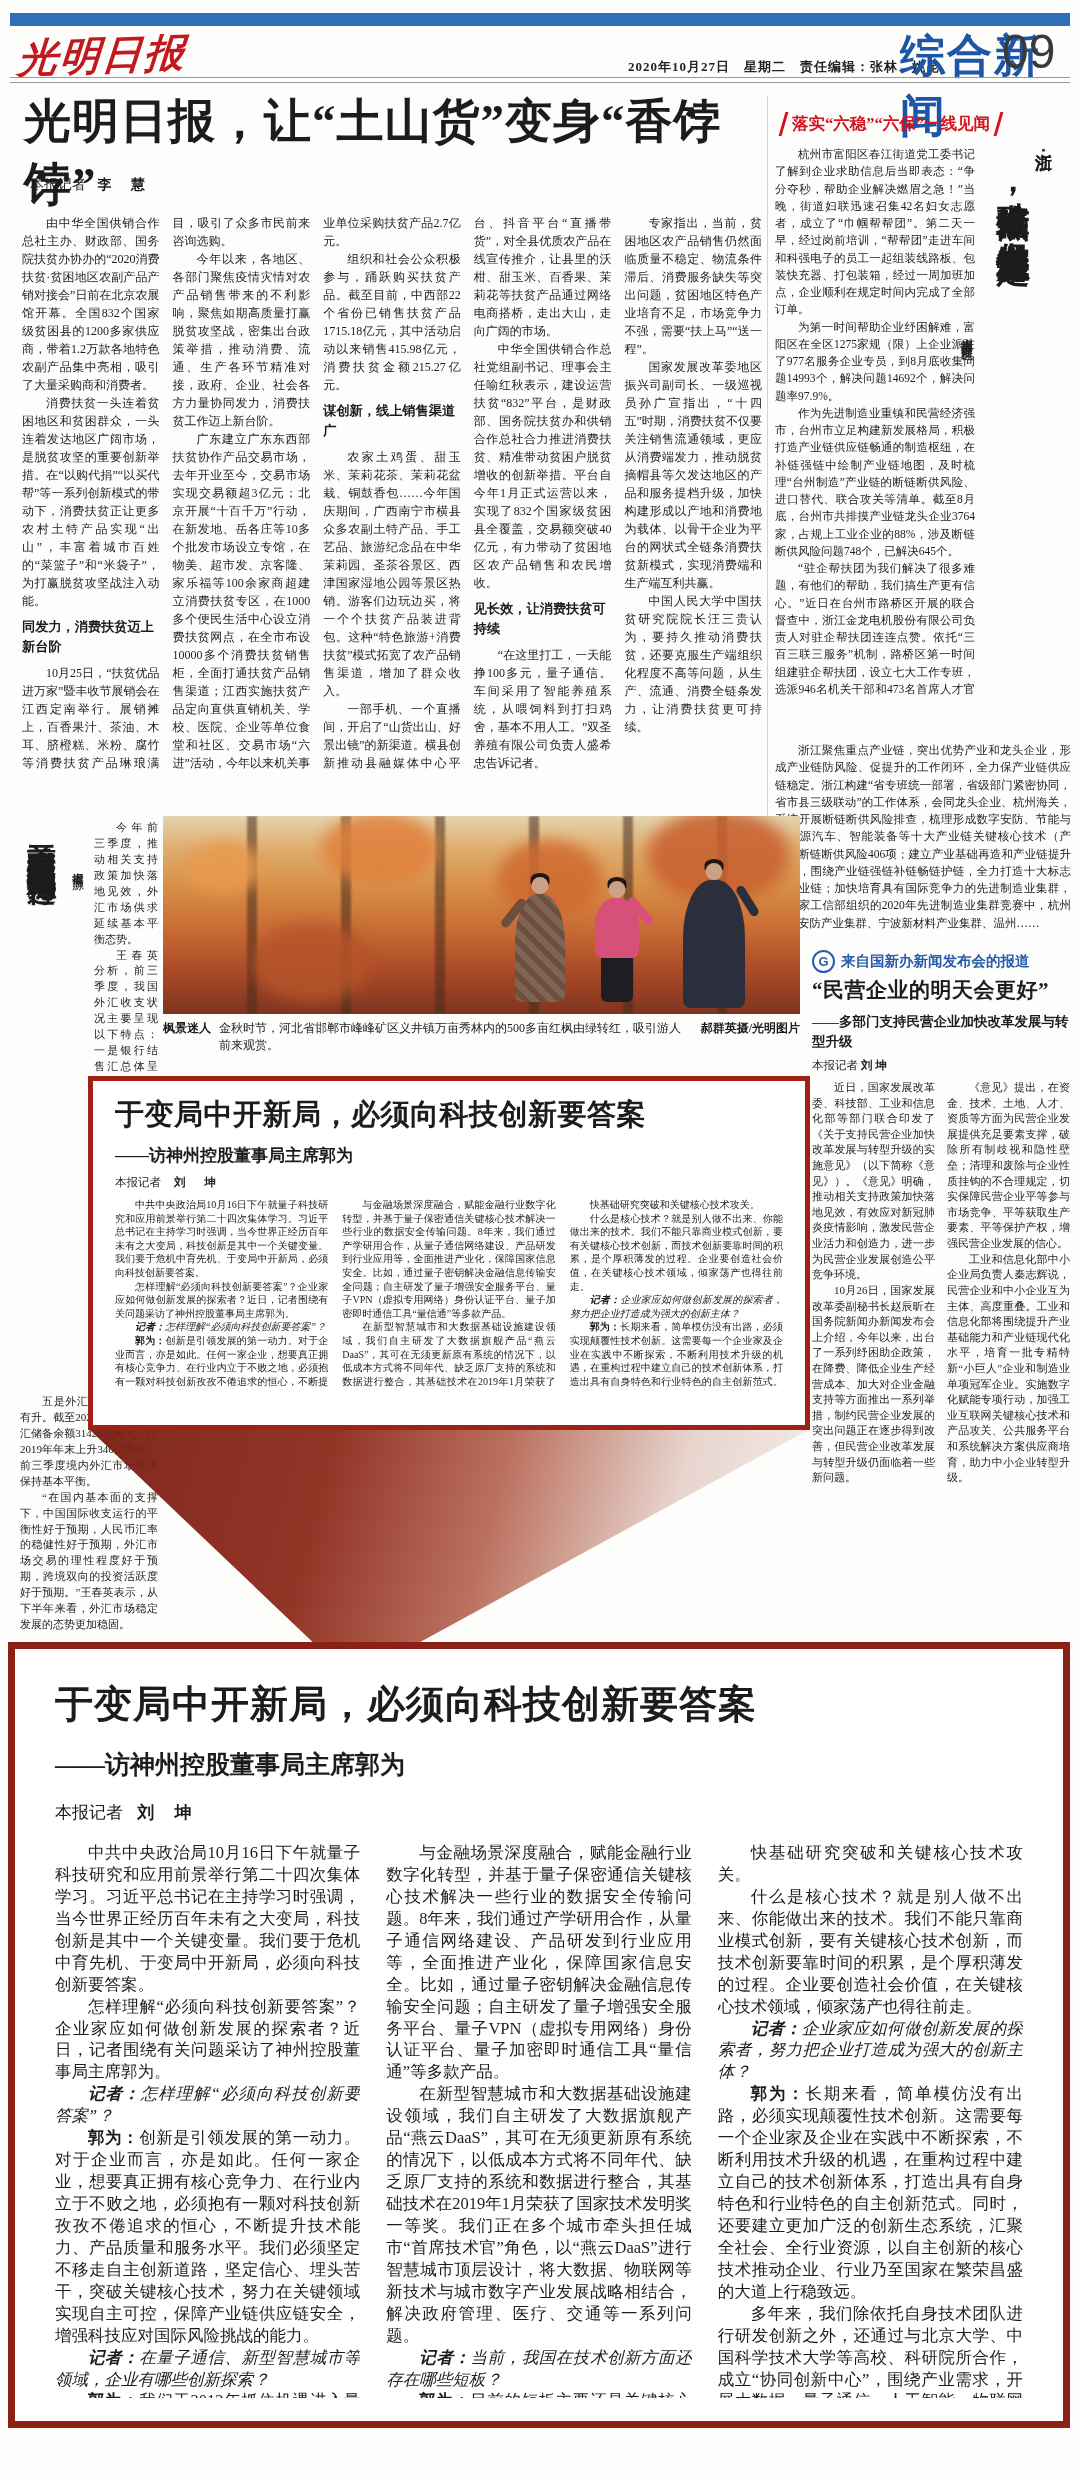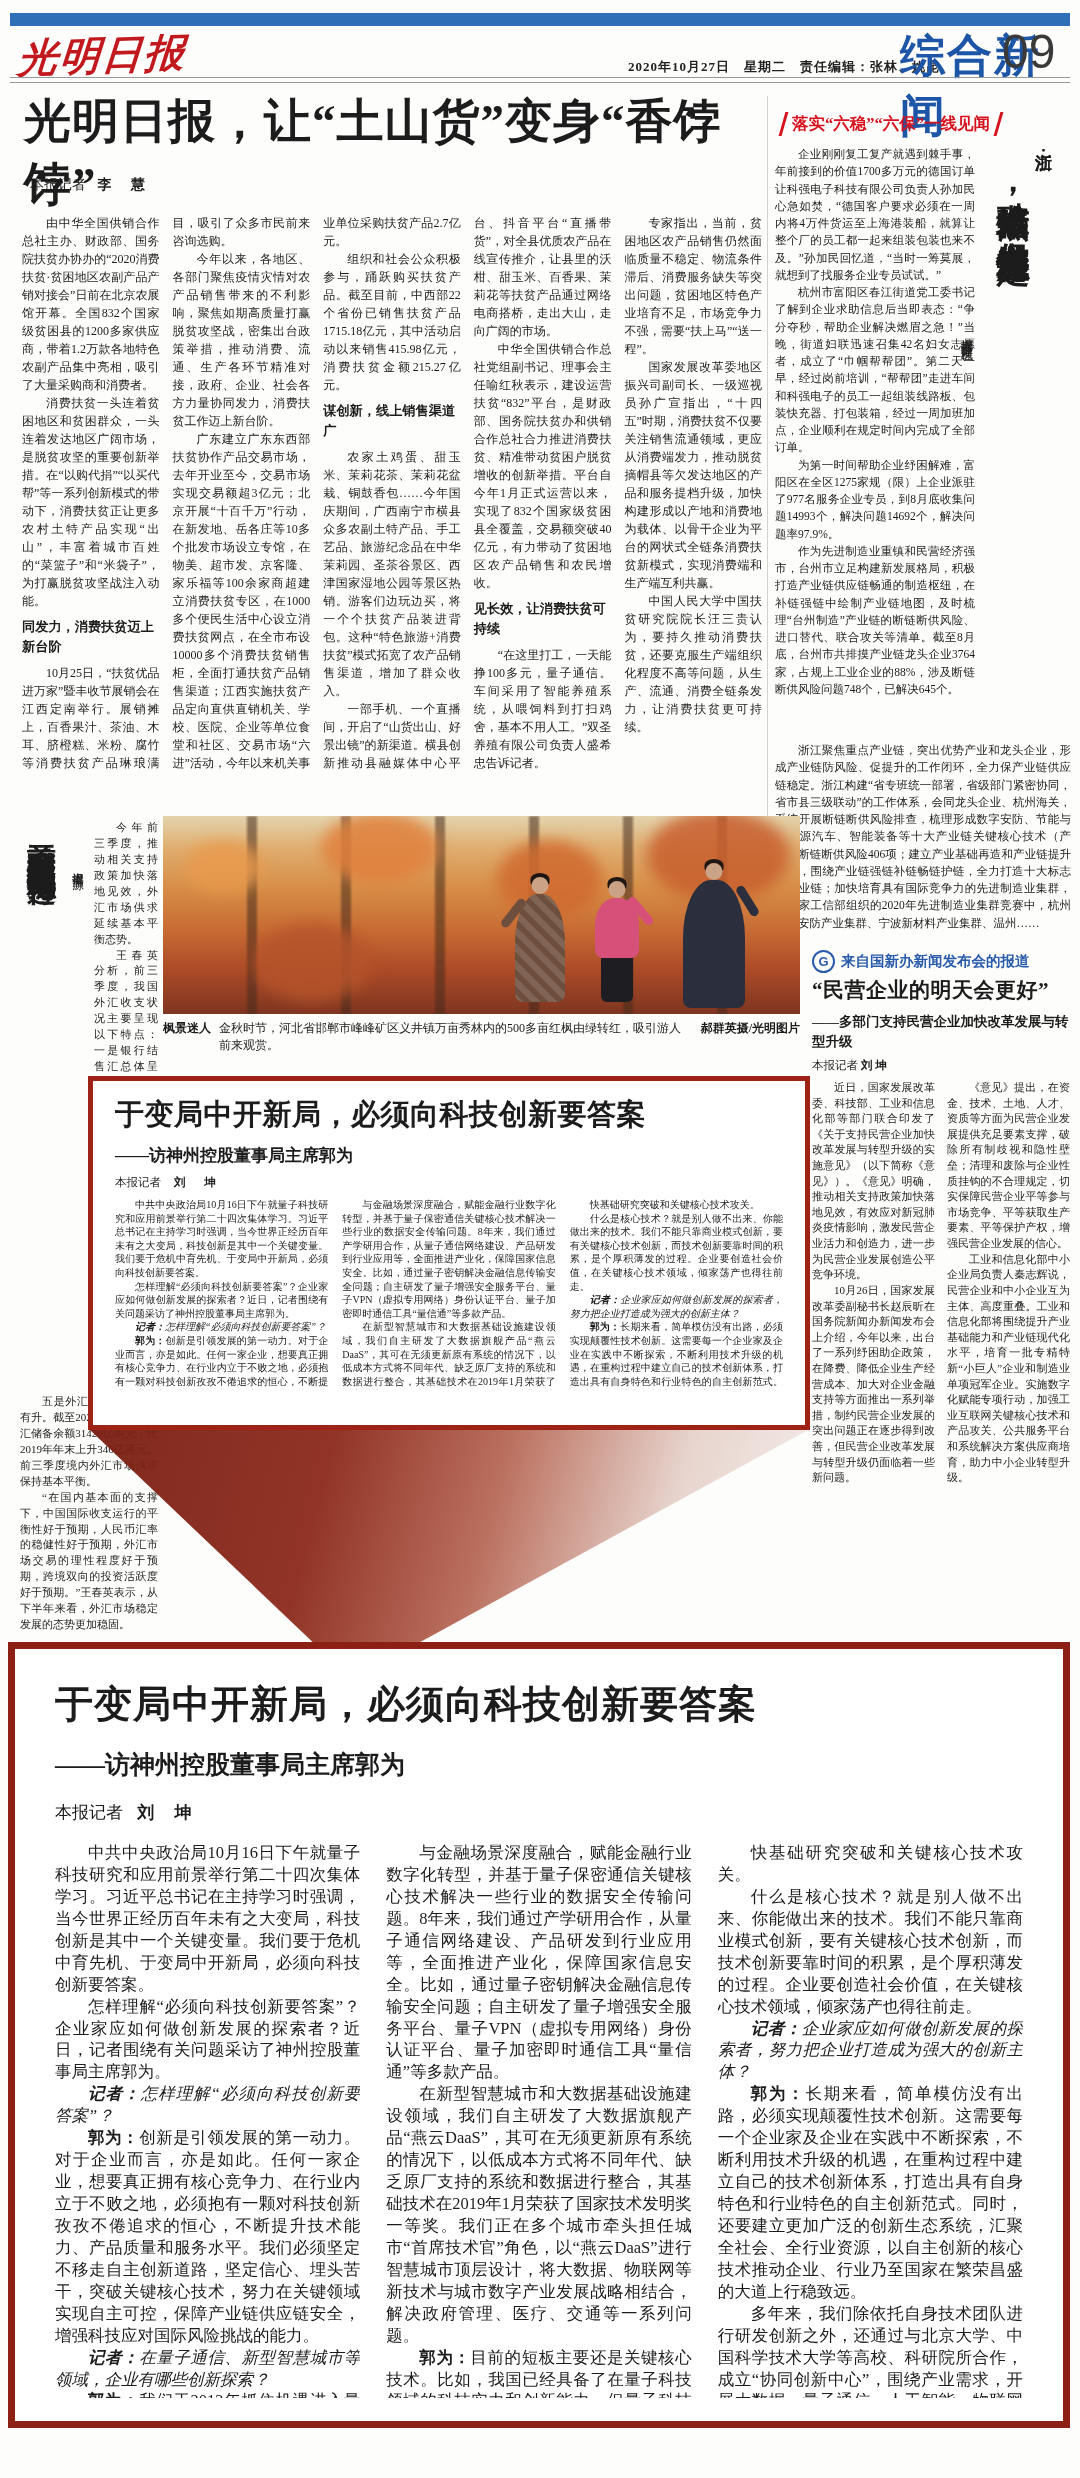--- a/index.html
+++ b/index.html
@@ -153,21 +153,20 @@
 
   <div class="abs" id="zj-badge">
     <span class="bar"></span>
     <span class="txt">落实“六稳”“六保”一线见闻</span>
     <span class="bar"></span>
   </div>
   <div class="abs vert" id="zj-kicker">浙江：</div>
   <div class="abs vert" id="zj-headline">破难点畅堵点，力保产业链供应链稳定</div>
   <div class="abs vert" id="zj-byline">本报记者 陆 健 严红枫</div>
   <div class="abs justify clip" id="zj-body">
-      <p>企业刚刚复工复产就遇到棘手事，年前接到的价值1700多万元的德国订单让科强电子科技有限公司负责人孙加民心急如焚，“德国客户要求必须在一周内将4万件货运至上海港装船，就算让整个厂的员工都一起来组装包装也来不及。”孙加民回忆道，“当时一筹莫展，就想到了找服务企业专员试试。”</p>
       <p>杭州市富阳区春江街道党工委书记了解到企业求助信息后当即表态：“争分夺秒，帮助企业解决燃眉之急！”当晚，街道妇联迅速召集42名妇女志愿者，成立了“巾帼帮帮团”。第二天一早，经过岗前培训，“帮帮团”走进车间和科强电子的员工一起组装线路板、包装快充器、打包装箱，经过一周加班加点，企业顺利在规定时间内完成了全部订单。</p>
       <p>为第一时间帮助企业纾困解难，富阳区在全区1275家规（限）上企业派驻了977名服务企业专员，到8月底收集问题14993个，解决问题14692个，解决问题率97.9%。</p>
       <p>作为先进制造业重镇和民营经济强市，台州市立足构建新发展格局，积极打造产业链供应链畅通的制造枢纽，在补链强链中绘制产业链地图，及时梳理“台州制造”产业链的断链断供风险、进口替代、联合攻关等清单。截至8月底，台州市共排摸产业链龙头企业3764家，占规上工业企业的88%，涉及断链断供风险问题748个，已解决645个。</p>
       <p>“驻企帮扶团为我们解决了很多难题，有他们的帮助，我们搞生产更有信心。”近日在台州市路桥区开展的联合督查中，浙江金龙电机股份有限公司负责人对驻企帮扶团连连点赞。依托“三百三联三服务”机制，路桥区第一时间组建驻企帮扶团，设立七大工作专班，选派946名机关干部和473名首席人才官进驻473家规上企业，全天候、零距离提供专业化、科学化指导服务，帮助企业解决人财物等各类问题2735项。</p>
     </div>
   <div class="abs justify clip" id="zj-tail">
       <p>浙江聚焦重点产业链，突出优势产业和龙头企业，形成产业链防风险、促提升的工作闭环，全力保产业链供应链稳定。浙江构建“省专班统一部署，省级部门紧密协同，省市县三级联动”的工作体系，会同龙头企业、杭州海关，系统开展断链断供风险排查，梳理形成数字安防、节能与新能源汽车、智能装备等十大产业链关键核心技术（产品）断链断供风险406项；建立产业基础再造和产业链提升工程，围绕产业链强链补链畅链护链，全力打造十大标志性产业链；加快培育具有国际竞争力的先进制造业集群，在国家工信部组织的2020年先进制造业集群竞赛中，杭州数字安防产业集群、宁波新材料产业集群、温州……</p>
     </div>
 
   <div class="abs vert" id="fx-headline">前三季度我国跨境资金流动保持平稳运行</div>
@@ -265,20 +264,21 @@
           <p>中共中央政治局10月16日下午就量子科技研究和应用前景举行第二十四次集体学习。习近平总书记在主持学习时强调，当今世界正经历百年未有之大变局，科技创新是其中一个关键变量。我们要于危机中育先机、于变局中开新局，必须向科技创新要答案。</p>
           <p>怎样理解“必须向科技创新要答案”？企业家应如何做创新发展的探索者？近日，记者围绕有关问题采访了神州控股董事局主席郭为。</p>
           <p class="q"><b>记者：</b>怎样理解“必须向科技创新要答案”？</p>
           <p class="a"><b>郭为：</b>创新是引领发展的第一动力。对于企业而言，亦是如此。任何一家企业，想要真正拥有核心竞争力、在行业内立于不败之地，必须抱有一颗对科技创新孜孜不倦追求的恒心，不断提升技术能力、产品质量和服务水平。我们必须坚定不移走自主创新道路，坚定信心、埋头苦干，突破关键核心技术，努力在关键领域实现自主可控，保障产业链供应链安全，增强科技应对国际风险挑战的能力。</p>
           <p class="q"><b>记者：</b>在量子通信、新型智慧城市等领域，企业有哪些创新探索？</p>
           <p class="a"><b>郭为：</b>我们于2012年抓住机遇进入量子通信产业，目前正将量子通信关键技术</p>
         </div>
       <div class="col">
           <p>与金融场景深度融合，赋能金融行业数字化转型，并基于量子保密通信关键核心技术解决一些行业的数据安全传输问题。8年来，我们通过产学研用合作，从量子通信网络建设、产品研发到行业应用等，全面推进产业化，保障国家信息安全。比如，通过量子密钥解决金融信息传输安全问题；自主研发了量子增强安全服务平台、量子VPN（虚拟专用网络）身份认证平台、量子加密即时通信工具“量信通”等多款产品。</p>
           <p>在新型智慧城市和大数据基础设施建设领域，我们自主研发了大数据旗舰产品“燕云DaaS”，其可在无须更新原有系统的情况下，以低成本方式将不同年代、缺乏原厂支持的系统和数据进行整合，其基础技术在2019年1月荣获了国家技术发明奖一等奖。我们正在多个城市牵头担任城市“首席技术官”角色，以“燕云DaaS”进行智慧城市顶层设计，将大数据、物联网等新技术与城市数字产业发展战略相结合，解决政府管理、医疗、交通等一系列问题。</p>
+          <p class="q"><b>记者：</b>当前，我国在技术创新方面还存在哪些短板？</p>
           <p class="a"><b>郭为：</b>目前的短板主要还是关键核心技术。比如，我国已经具备了在量子科技领域的科技实力和创新能力，但量子科技发展仍存在不少短板，发展面临多重挑战，必须加</p>
         </div>
       <div class="col">
           <p>快基础研究突破和关键核心技术攻关。</p>
           <p>什么是核心技术？就是别人做不出来、你能做出来的技术。我们不能只靠商业模式创新，要有关键核心技术创新，而技术创新要靠时间的积累，是个厚积薄发的过程。企业要创造社会价值，在关键核心技术领域，倾家荡产也得往前走。</p>
           <p class="q"><b>记者：</b>企业家应如何做创新发展的探索者，努力把企业打造成为强大的创新主体？</p>
           <p class="a"><b>郭为：</b>长期来看，简单模仿没有出路，必须实现颠覆性技术创新。这需要每一个企业家及企业在实践中不断探索，不断利用技术升级的机遇，在重构过程中建立自己的技术创新体系，打造出具有自身特色和行业特色的自主创新范式。同时，还要建立更加广泛的创新生态系统，汇聚全社会、全行业资源，以自主创新的核心技术推动企业、行业乃至国家在繁荣昌盛的大道上行稳致远。</p>
           <p>多年来，我们除依托自身技术团队进行研发创新之外，还通过与北京大学、中国科学技术大学等高校、科研院所合作，成立“协同创新中心”，围绕产业需求，开展大数据、量子通信、人工智能、物联网等新一代技术攻关、项目孵化，以产学研合作促创新，积累了一批先进技术成果。</p>
         </div>
     </div>

